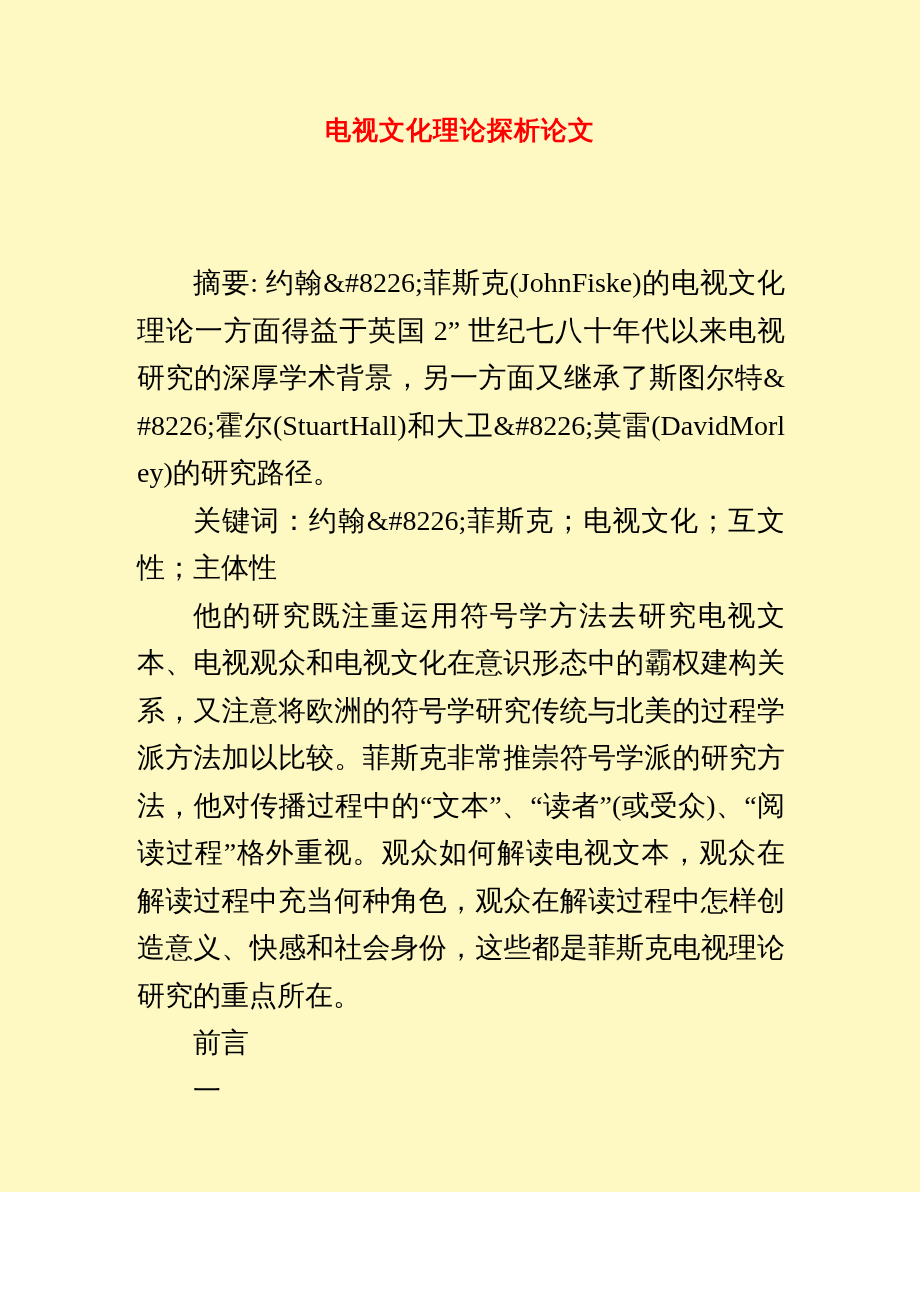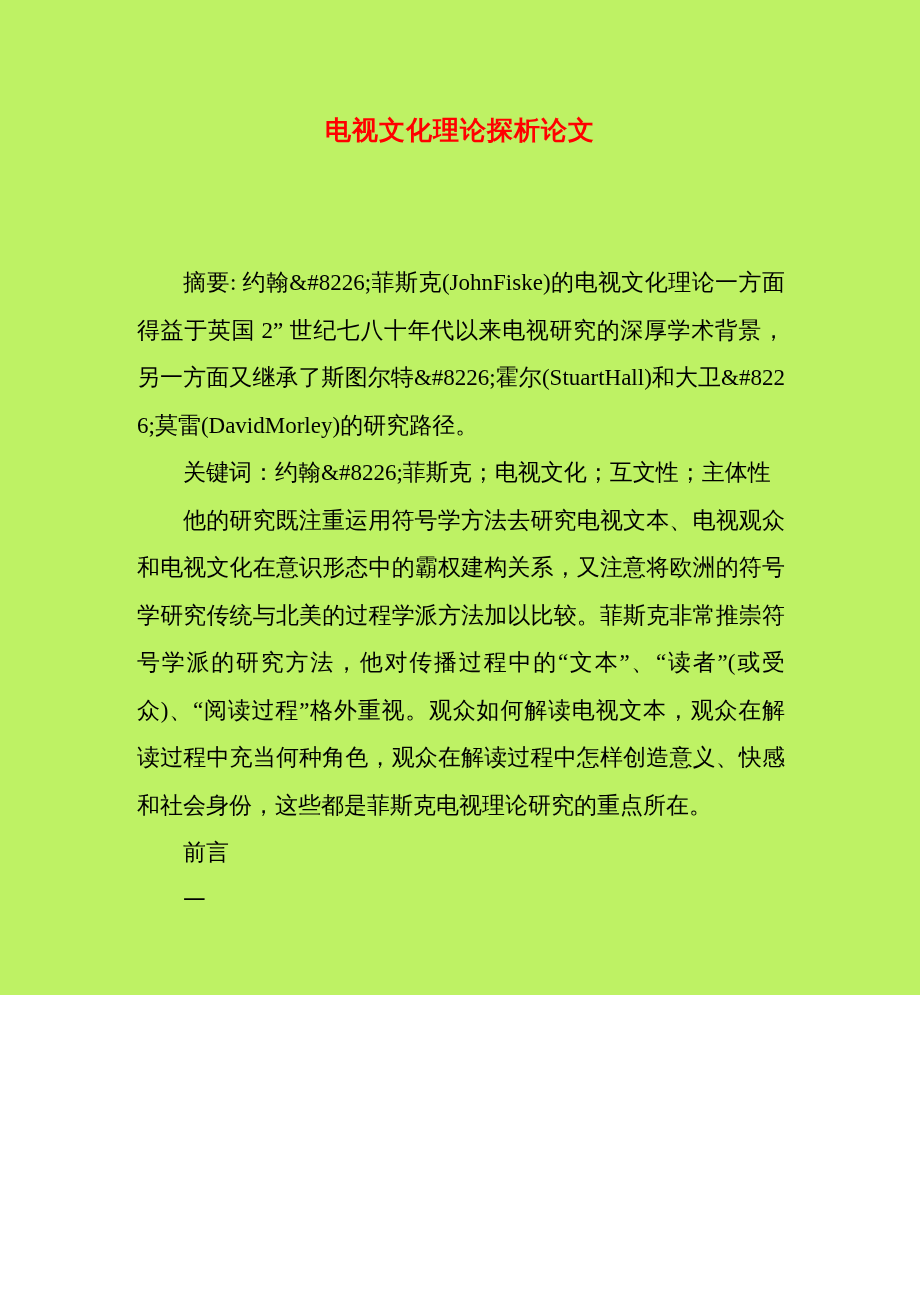--- a/index.html
+++ b/index.html
@@ -3,40 +3,40 @@
 <meta charset="utf-8">
 <style>
   html, body {
     margin: 0;
     padding: 0;
     background: #ffffff;
   }
   .page {
     position: relative;
     width: 920px;
-    height: 995px;
-    background: #bef264;
+    height: 1192px;
+    background: #fef9c3;
     overflow: hidden;
     font-family: "Liberation Serif", serif;
     color: #000000;
   }
   .doc-title {
     margin: 0;
     padding-top: 112px;
     text-align: center;
     color: #ff0000;
     font-size: 26px;
     line-height: 38px;
     font-weight: bold;
     font-family: "Liberation Serif", serif;
     letter-spacing: 1px;
   }
   .content {
     margin: 109px 135px 0 137px;
-    font-size: 23px;
+    font-size: 28px;
     line-height: 47.5px;
     text-align: justify;
     word-break: break-all;
   }
   .content p {
     margin: 0;
     padding: 0;
     text-indent: 2em;
   }
   .page-footer {

